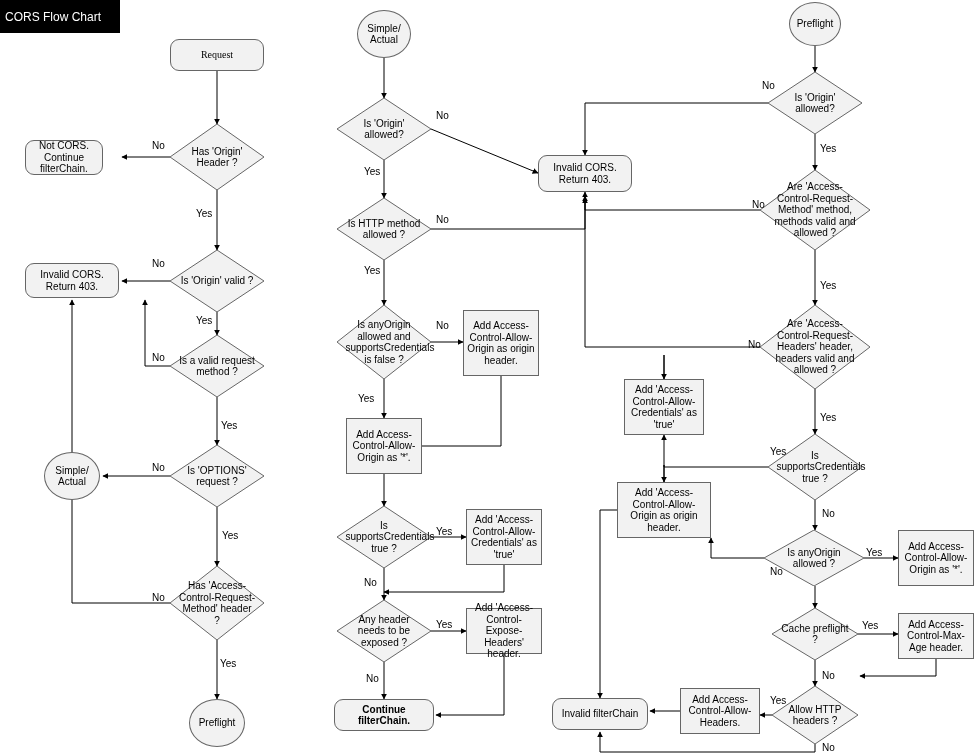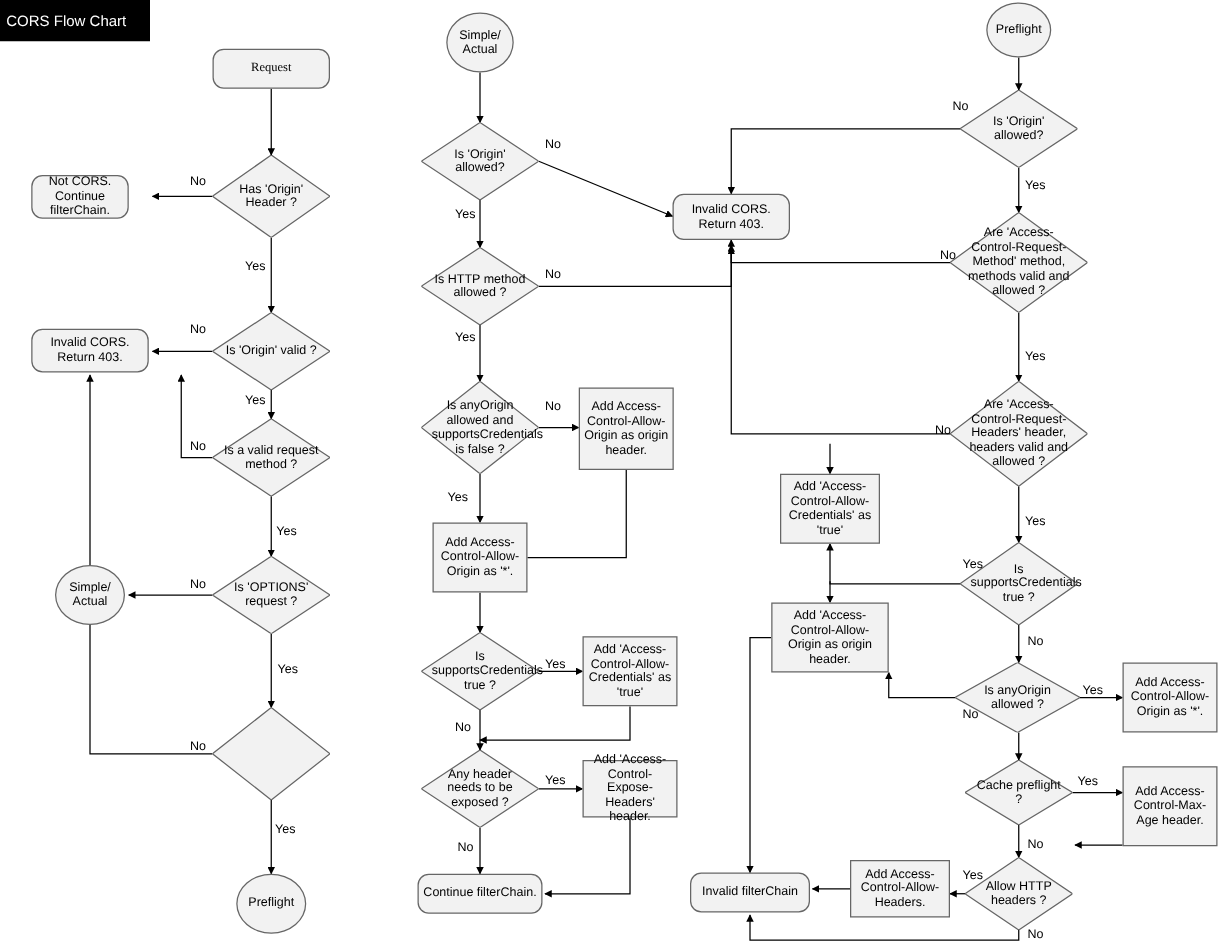--- a/index.html
+++ b/index.html
@@ -207,20 +207,21 @@
     </div>
     <div class="node ellipse" style="left: 44px; top: 452px; width: 56px; height: 48px;">
       <span>Simple/ Actual</span>
     </div>
     <div class="node diamond" style="left: 170px; top: 566px; width: 94px; height: 74px;">
       <div class="dwrap">
         <svg preserveAspectRatio="none" viewBox="0 0 100 100">
           <polygon points="50,0 100,50 50,100 0,50" fill="#f2f2f2" stroke="#666666" stroke-width="1" vector-effect="non-scaling-stroke"></polygon>
         </svg>
       </div>
+      <div class="dlabel">Has 'Access-Control-Request-Method' header ?</div>
     </div>
     <div class="node ellipse" style="left: 189px; top: 699px; width: 56px; height: 48px;">
       <span>Preflight</span>
     </div>
     <div class="node ellipse" style="left: 357px; top: 10px; width: 54px; height: 48px;">
       <span>Simple/ Actual</span>
     </div>
     <div class="node diamond" style="left: 337px; top: 98px; width: 94px; height: 62px;">
       <div class="dwrap">
         <svg preserveAspectRatio="none" viewBox="0 0 100 100">
@@ -269,21 +270,21 @@
       <div class="dwrap">
         <svg preserveAspectRatio="none" viewBox="0 0 100 100">
           <polygon points="50,0 100,50 50,100 0,50" fill="#f2f2f2" stroke="#666666" stroke-width="1" vector-effect="non-scaling-stroke"></polygon>
         </svg>
       </div>
       <div class="dlabel">Any header needs to be exposed ?</div>
     </div>
     <div class="node rect" style="left: 466px; top: 608px; width: 76px; height: 46px;">
       <span>Add 'Access-Control-Expose-Headers' header.</span>
     </div>
-    <div class="node rounded" style="left: 334px; top: 699px; width: 100px; height: 32px;">
+    <div class="node rounded" style="left: 334px; top: 699px; width: 100px; height: 32px; font-weight: bold;">
       <span>Continue filterChain.</span>
     </div>
     <div class="node ellipse" style="left: 789px; top: 2px; width: 52px; height: 44px;">
       <span>Preflight</span>
     </div>
     <div class="node diamond" style="left: 768px; top: 72px; width: 94px; height: 62px;">
       <div class="dwrap">
         <svg preserveAspectRatio="none" viewBox="0 0 100 100">
           <polygon points="50,0 100,50 50,100 0,50" fill="#f2f2f2" stroke="#666666" stroke-width="1" vector-effect="non-scaling-stroke"></polygon>
         </svg>
@@ -332,21 +333,21 @@
       <span>Add Access-Control-Allow-Origin as '*'.</span>
     </div>
     <div class="node diamond" style="left: 772px; top: 608px; width: 86px; height: 52px;">
       <div class="dwrap">
         <svg preserveAspectRatio="none" viewBox="0 0 100 100">
           <polygon points="50,0 100,50 50,100 0,50" fill="#f2f2f2" stroke="#666666" stroke-width="1" vector-effect="non-scaling-stroke"></polygon>
         </svg>
       </div>
       <div class="dlabel">Cache preflight ?</div>
     </div>
-    <div class="node rect" style="left: 898px; top: 613px; width: 76px; height: 64px;">
+    <div class="node rect" style="left: 898px; top: 613px; width: 76px; height: 46px;">
       <span>Add Access-Control-Max-Age header.</span>
     </div>
     <div class="node diamond" style="left: 772px; top: 686px; width: 86px; height: 58px;">
       <div class="dwrap">
         <svg preserveAspectRatio="none" viewBox="0 0 100 100">
           <polygon points="50,0 100,50 50,100 0,50" fill="#f2f2f2" stroke="#666666" stroke-width="1" vector-effect="non-scaling-stroke"></polygon>
         </svg>
       </div>
       <div class="dlabel">Allow HTTP headers ?</div>
     </div>

